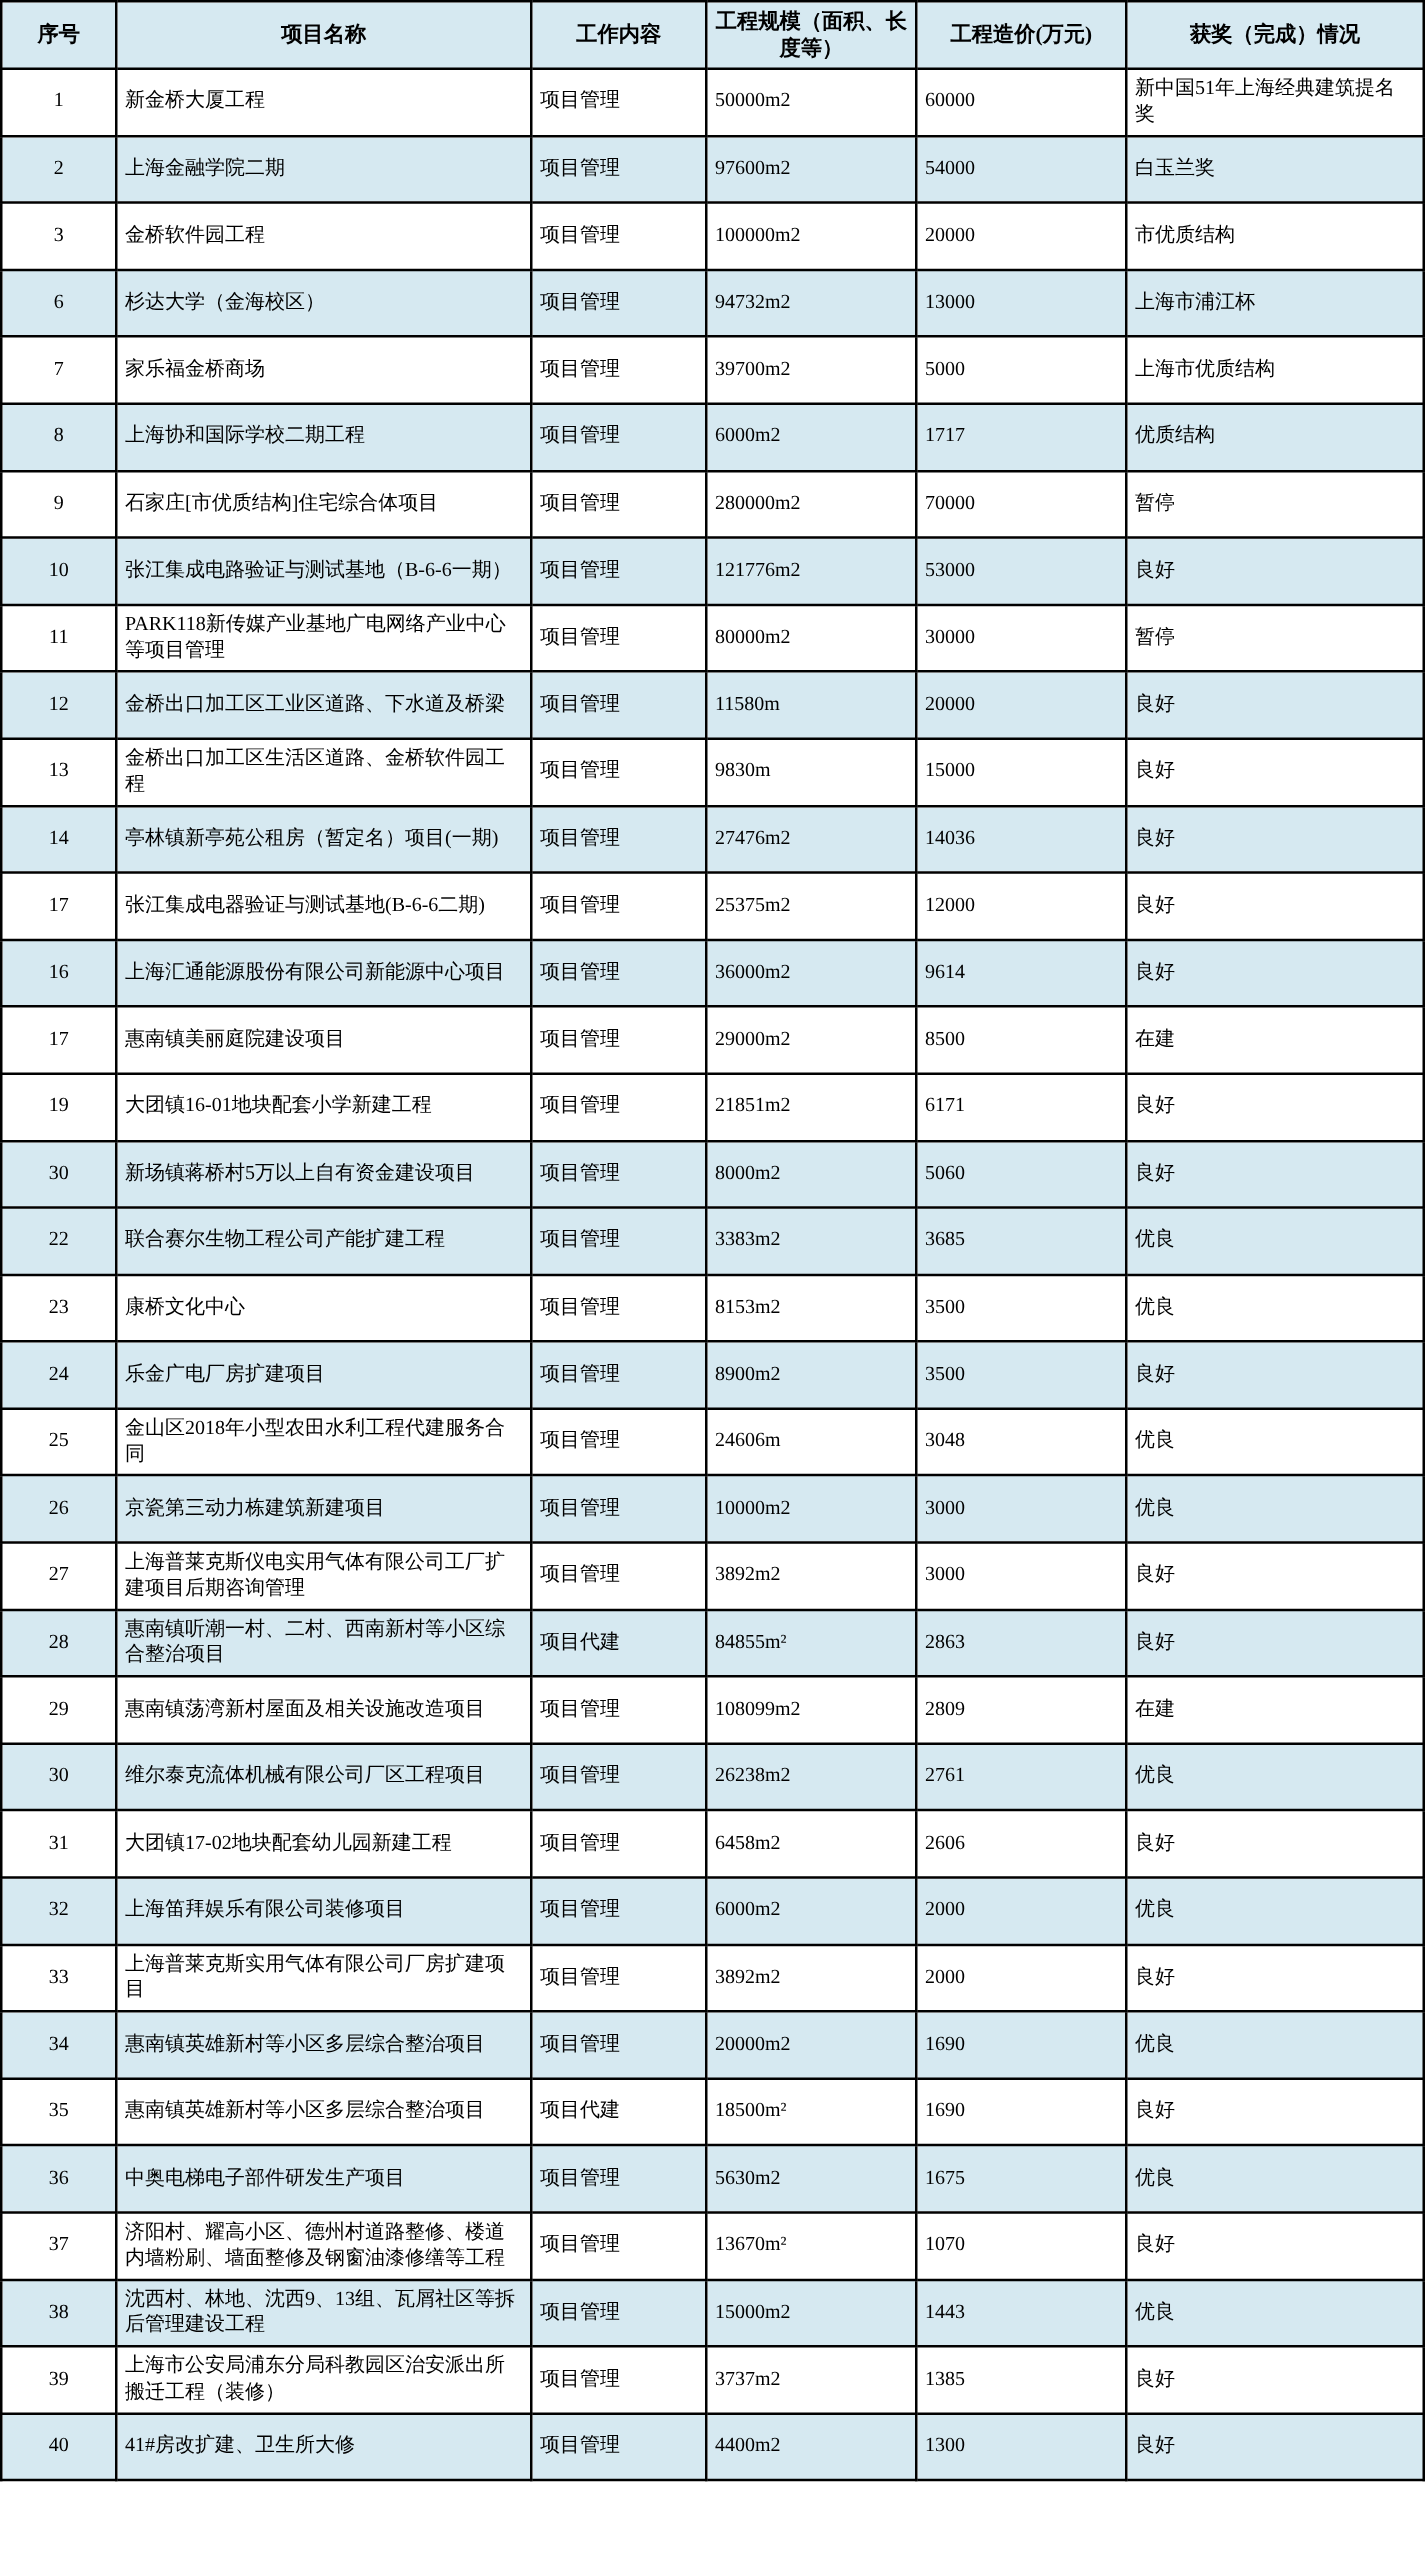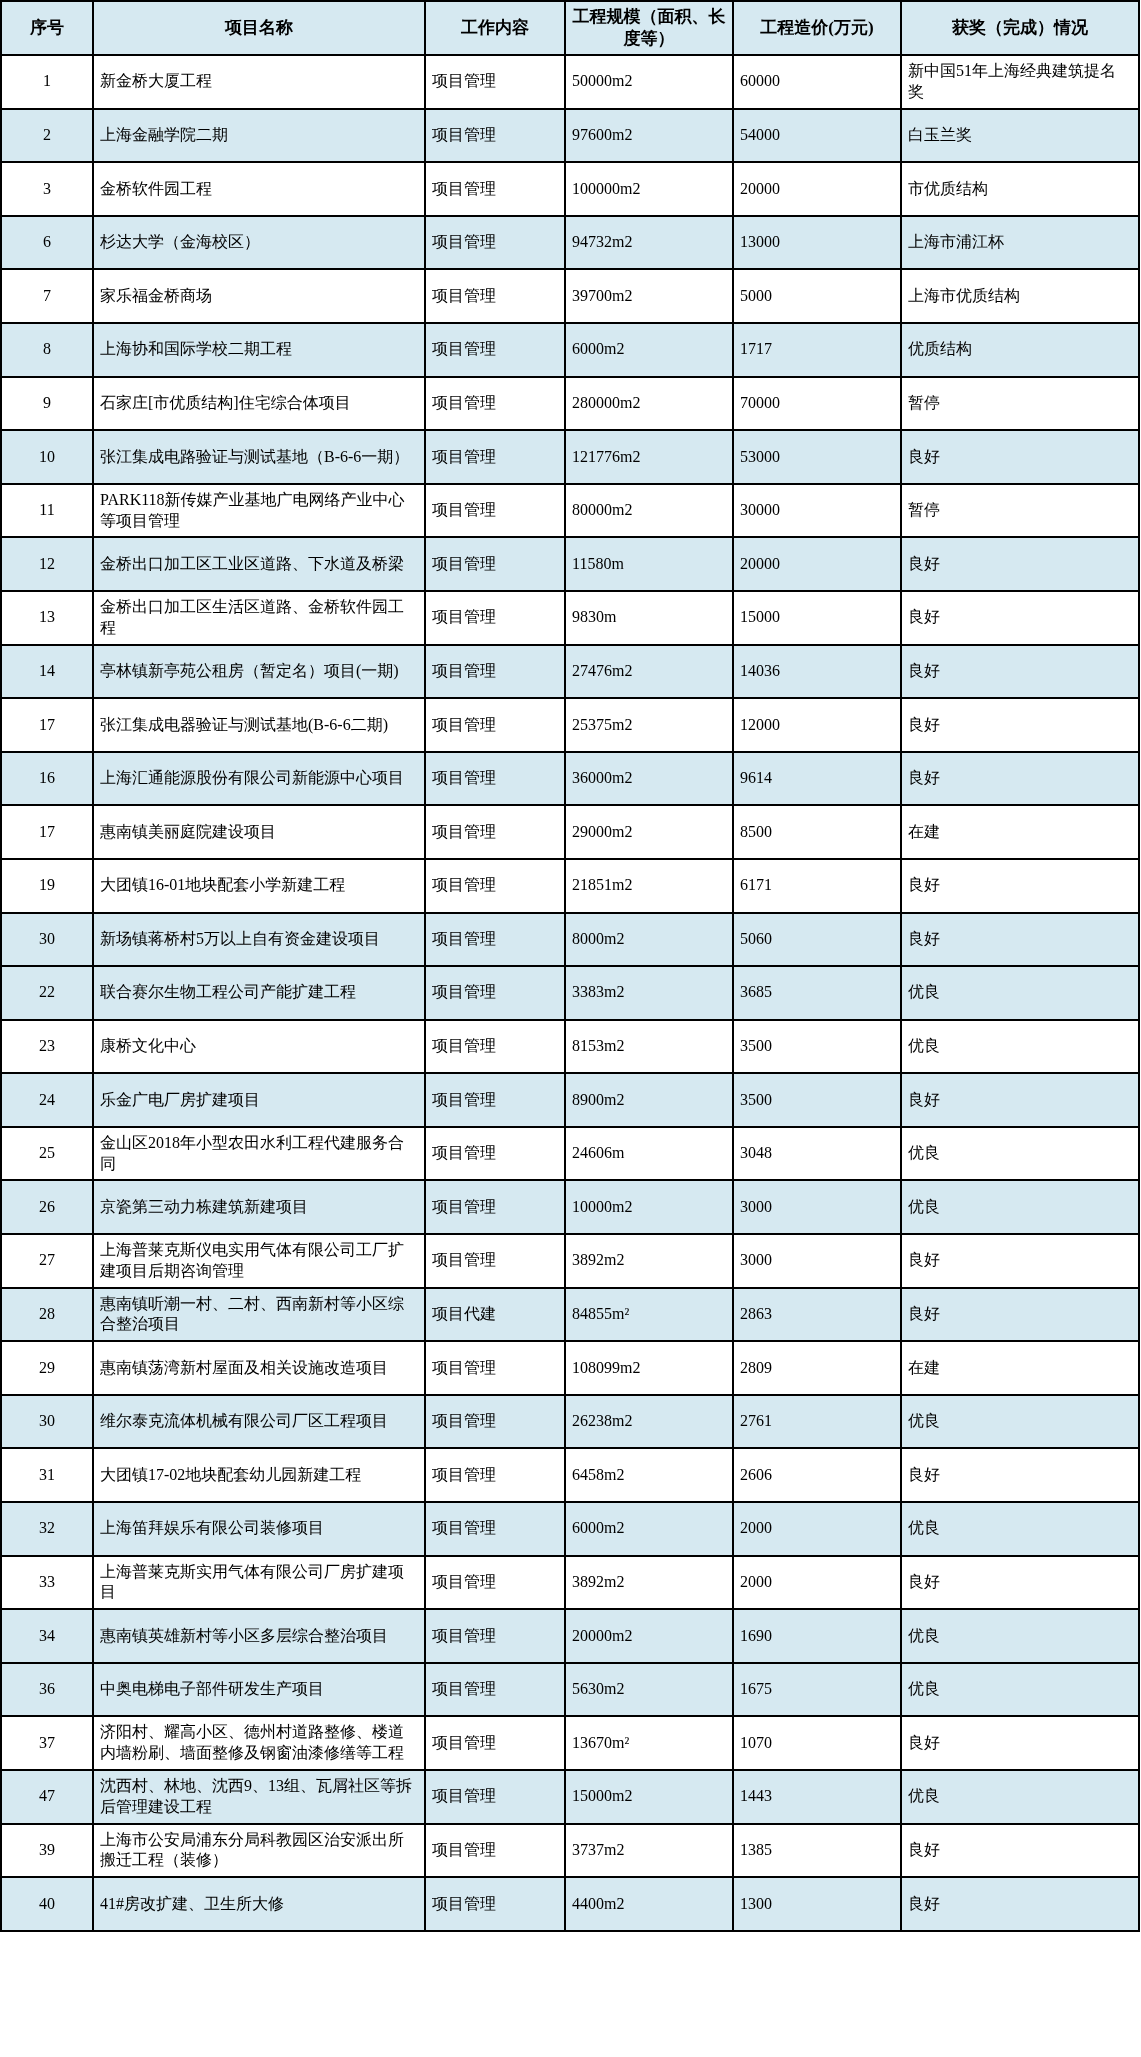--- a/index.html
+++ b/index.html
@@ -288,38 +288,46 @@
     <td class="c-st">良好</td>
   </tr>
       <tr class="alt">
     <td class="c-no">34</td>
     <td class="c-nm">惠南镇英雄新村等小区多层综合整治项目</td>
     <td class="c-wk">项目管理</td>
     <td class="c-sc">20000m2</td>
     <td class="c-ct">1690</td>
     <td class="c-st">优良</td>
   </tr>
+      <tr>
+    <td class="c-no">35</td>
+    <td class="c-nm">惠南镇英雄新村等小区多层综合整治项目</td>
+    <td class="c-wk">项目代建</td>
+    <td class="c-sc">18500m²</td>
+    <td class="c-ct">1690</td>
+    <td class="c-st">良好</td>
+  </tr>
       <tr class="alt">
     <td class="c-no">36</td>
     <td class="c-nm">中奥电梯电子部件研发生产项目</td>
     <td class="c-wk">项目管理</td>
     <td class="c-sc">5630m2</td>
     <td class="c-ct">1675</td>
     <td class="c-st">优良</td>
   </tr>
       <tr>
     <td class="c-no">37</td>
     <td class="c-nm">济阳村、耀高小区、德州村道路整修、楼道内墙粉刷、墙面整修及钢窗油漆修缮等工程</td>
     <td class="c-wk">项目管理</td>
     <td class="c-sc">13670m²</td>
     <td class="c-ct">1070</td>
     <td class="c-st">良好</td>
   </tr>
       <tr class="alt">
-    <td class="c-no">47</td>
+    <td class="c-no">38</td>
     <td class="c-nm">沈西村、林地、沈西9、13组、瓦屑社区等拆后管理建设工程</td>
     <td class="c-wk">项目管理</td>
     <td class="c-sc">15000m2</td>
     <td class="c-ct">1443</td>
     <td class="c-st">优良</td>
   </tr>
       <tr>
     <td class="c-no">39</td>
     <td class="c-nm">上海市公安局浦东分局科教园区治安派出所搬迁工程（装修）</td>
     <td class="c-wk">项目管理</td>

